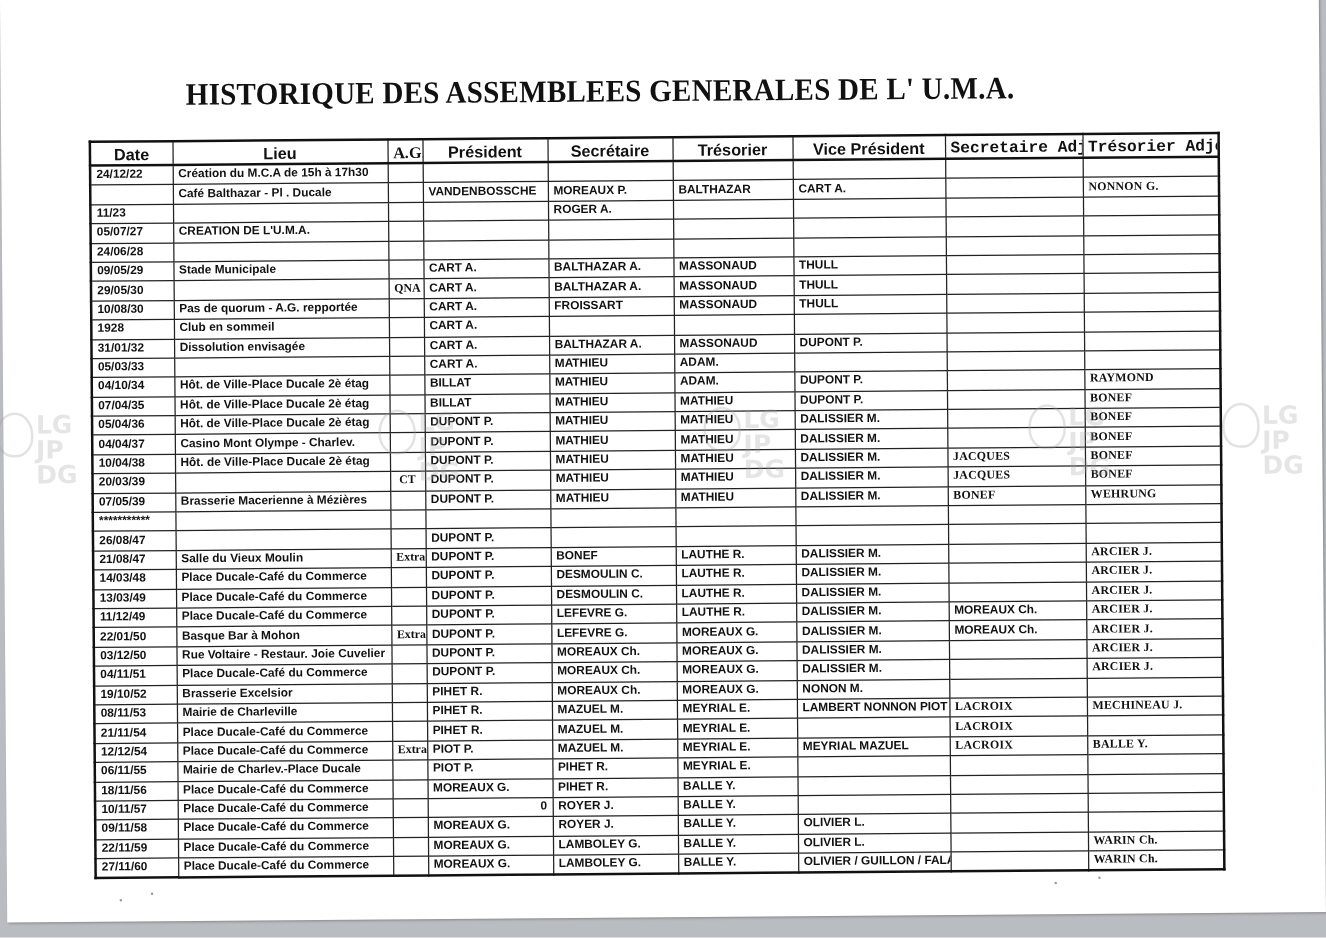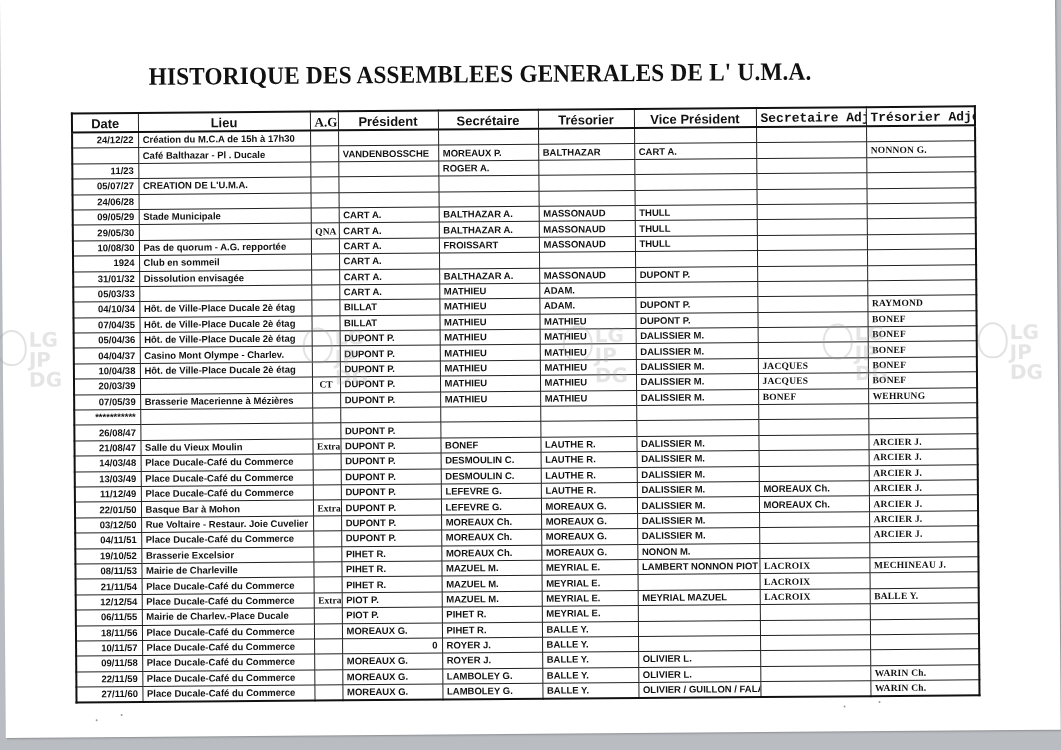--- a/index.html
+++ b/index.html
@@ -48,21 +48,21 @@
     table.hist thead tr { border: 2px solid #111; }
     table.hist { border: 2px solid #111; }
     table.hist th {
       height: 17px;
       font-size: 13px;
       text-align: center;
       vertical-align: bottom;
     }
     th.serif { font-family: Liberation Mono, monospace; font-size: 11.5px; }
     th.ag { font-family: "Liberation Serif", serif; font-size: 9px; }
-    td.date { text-align: right; }
+    td.date { text-align: left; }
     td.ag { text-align: center; font-family: Liberation Serif, serif; font-weight: normal; font-size: 9px; }
     td.serif { font-family: "Liberation Serif", serif; font-weight: normal; font-size: 9px; letter-spacing: 0.2px; }
     td.small { font-size: 7.5px; }
     td.big { font-size: 10.5px; }
     td.right { text-align: right; }
     .wm {
       position: absolute; top: 330px;
       color: rgba(160,160,160,0.28);
       font-family: "DejaVu Sans", sans-serif;
       font-weight: bold;
@@ -194,21 +194,21 @@
           <td class="">Pas de quorum - A.G. repportée</td>
           <td class="ag"></td>
           <td class="">CART A.</td>
           <td class="">FROISSART</td>
           <td class="">MASSONAUD</td>
           <td class="">THULL</td>
           <td class=""></td>
           <td class=""></td>
         </tr>
         <tr>
-          <td class="date">1924</td>
+          <td class="date">1928</td>
           <td class="">Club en sommeil</td>
           <td class="ag"></td>
           <td class="">CART A.</td>
           <td class=""></td>
           <td class=""></td>
           <td class=""></td>
           <td class=""></td>
           <td class=""></td>
         </tr>
         <tr>

